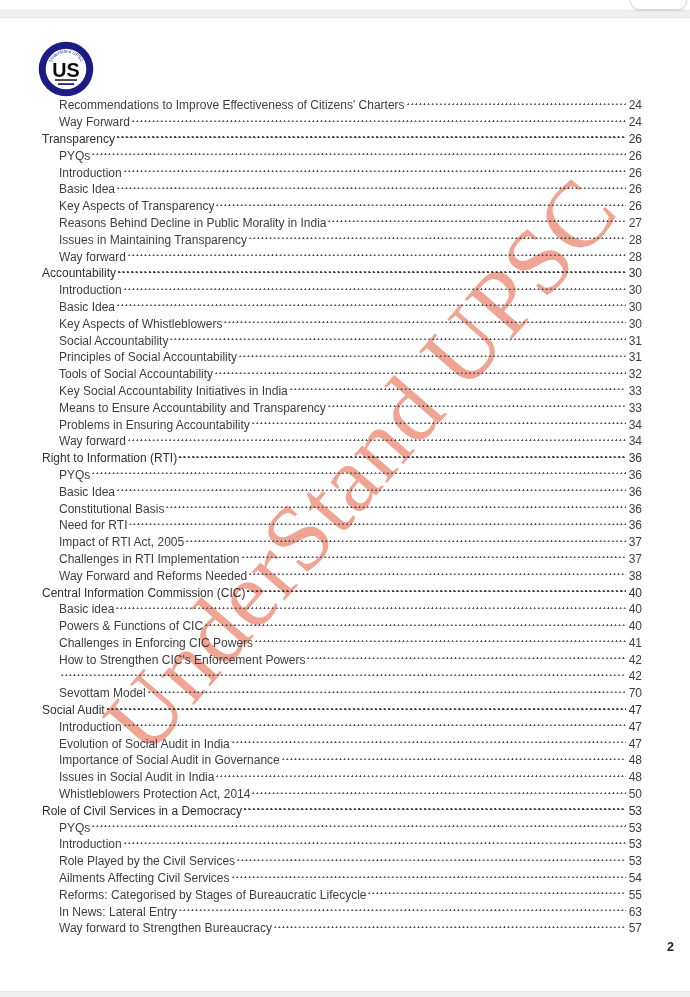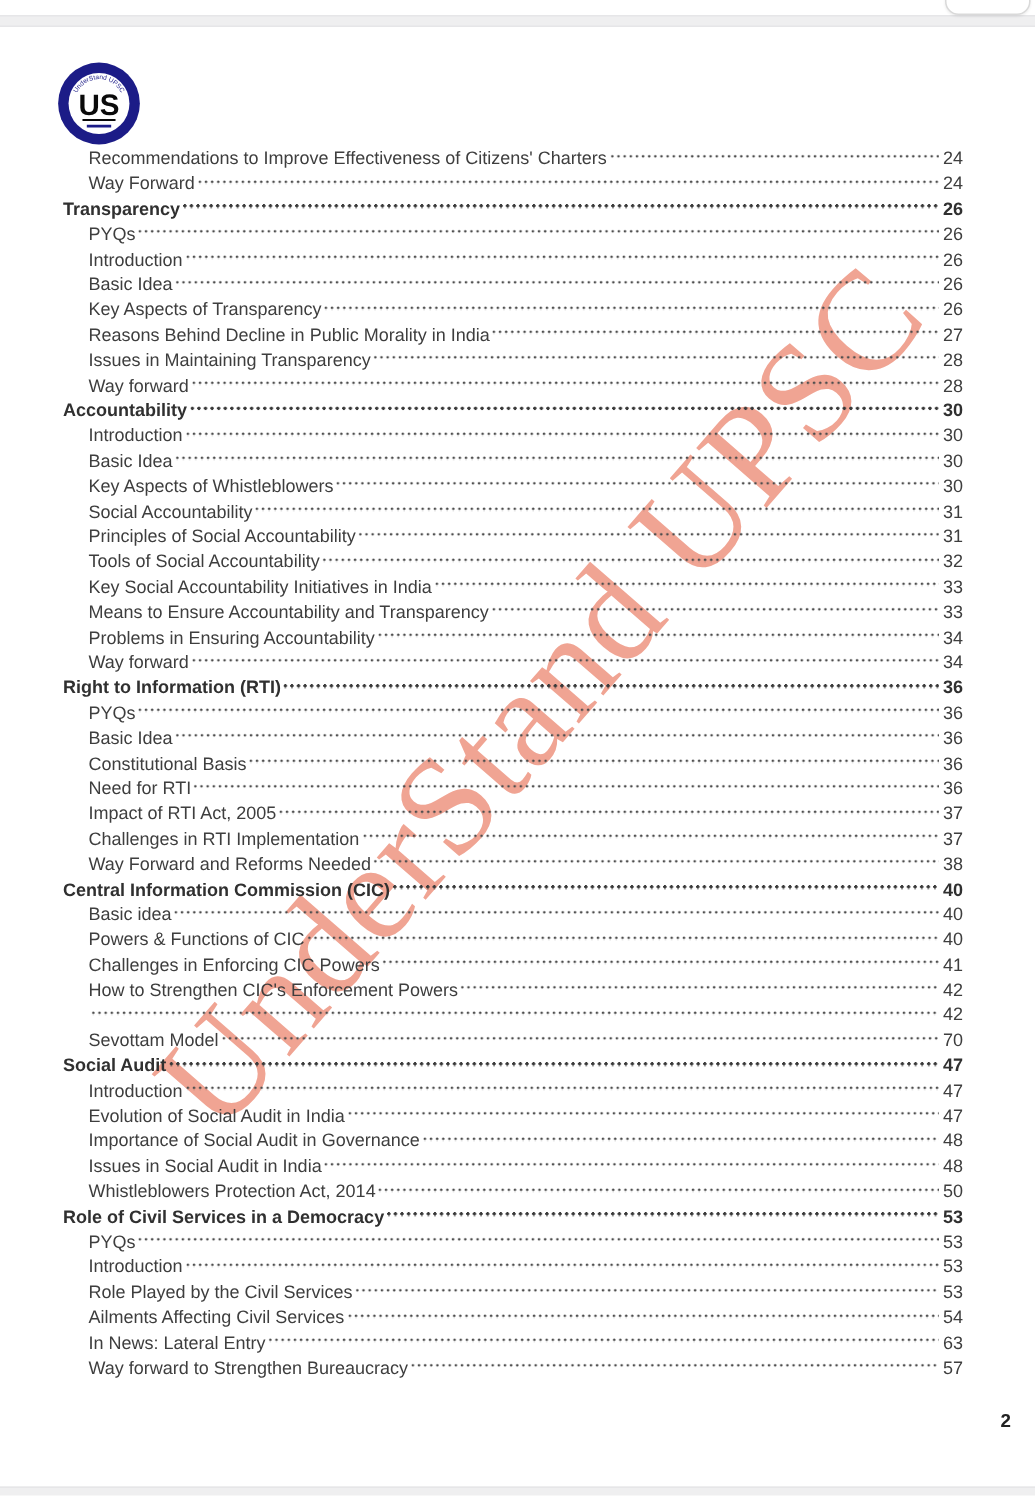--- a/index.html
+++ b/index.html
@@ -55,21 +55,21 @@
   }
   .toc-row {
     display: flex;
     align-items: center;
     height: 16.8px;
     font-size: 12px;
     color: #3e3e3e;
     cursor: pointer;
   }
   .toc-row.bold {
-    font-weight: 700;
+    font-weight: 400;
     color: #303030;
   }
   .toc-row:not(.bold) { padding-left: 17px; }
   .toc-label { white-space: nowrap; }
   .toc-dots {
     flex: 1;
     height: 3px;
     margin: 0 3px 2px 2px;
     background-image: radial-gradient(circle at 1.2px 1.2px, #4d4d4d 0.8px, rgba(0,0,0,0) 1px);
     background-size: 4.1px 3px;
@@ -385,20 +385,25 @@
     <span class="toc-dots"></span>
     <span class="toc-page">53</span>
   </div>
 
   <div class="toc-row">
     <span class="toc-label">Ailments Affecting Civil Services</span>
     <span class="toc-dots"></span>
     <span class="toc-page">54</span>
   </div>
 
+  <div class="toc-row">
+    <span class="toc-label">Reforms: Categorised by Stages of Bureaucratic Lifecycle</span>
+    <span class="toc-dots"></span>
+    <span class="toc-page">55</span>
+  </div>
 
   <div class="toc-row">
     <span class="toc-label">In News: Lateral Entry</span>
     <span class="toc-dots"></span>
     <span class="toc-page">63</span>
   </div>
 
   <div class="toc-row">
     <span class="toc-label">Way forward to Strengthen Bureaucracy</span>
     <span class="toc-dots"></span>

